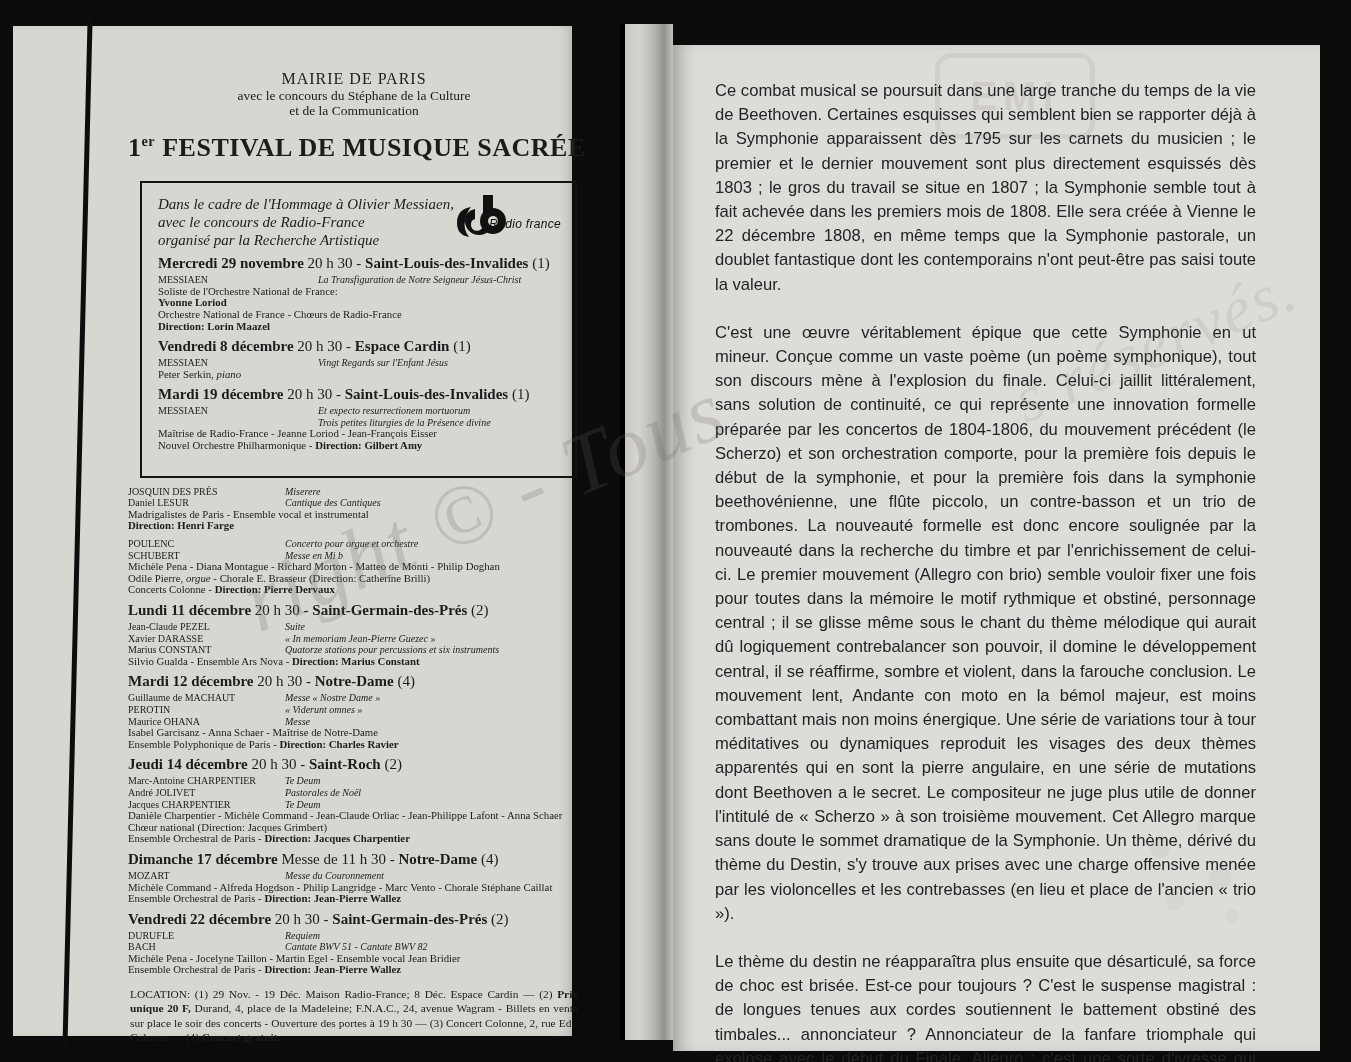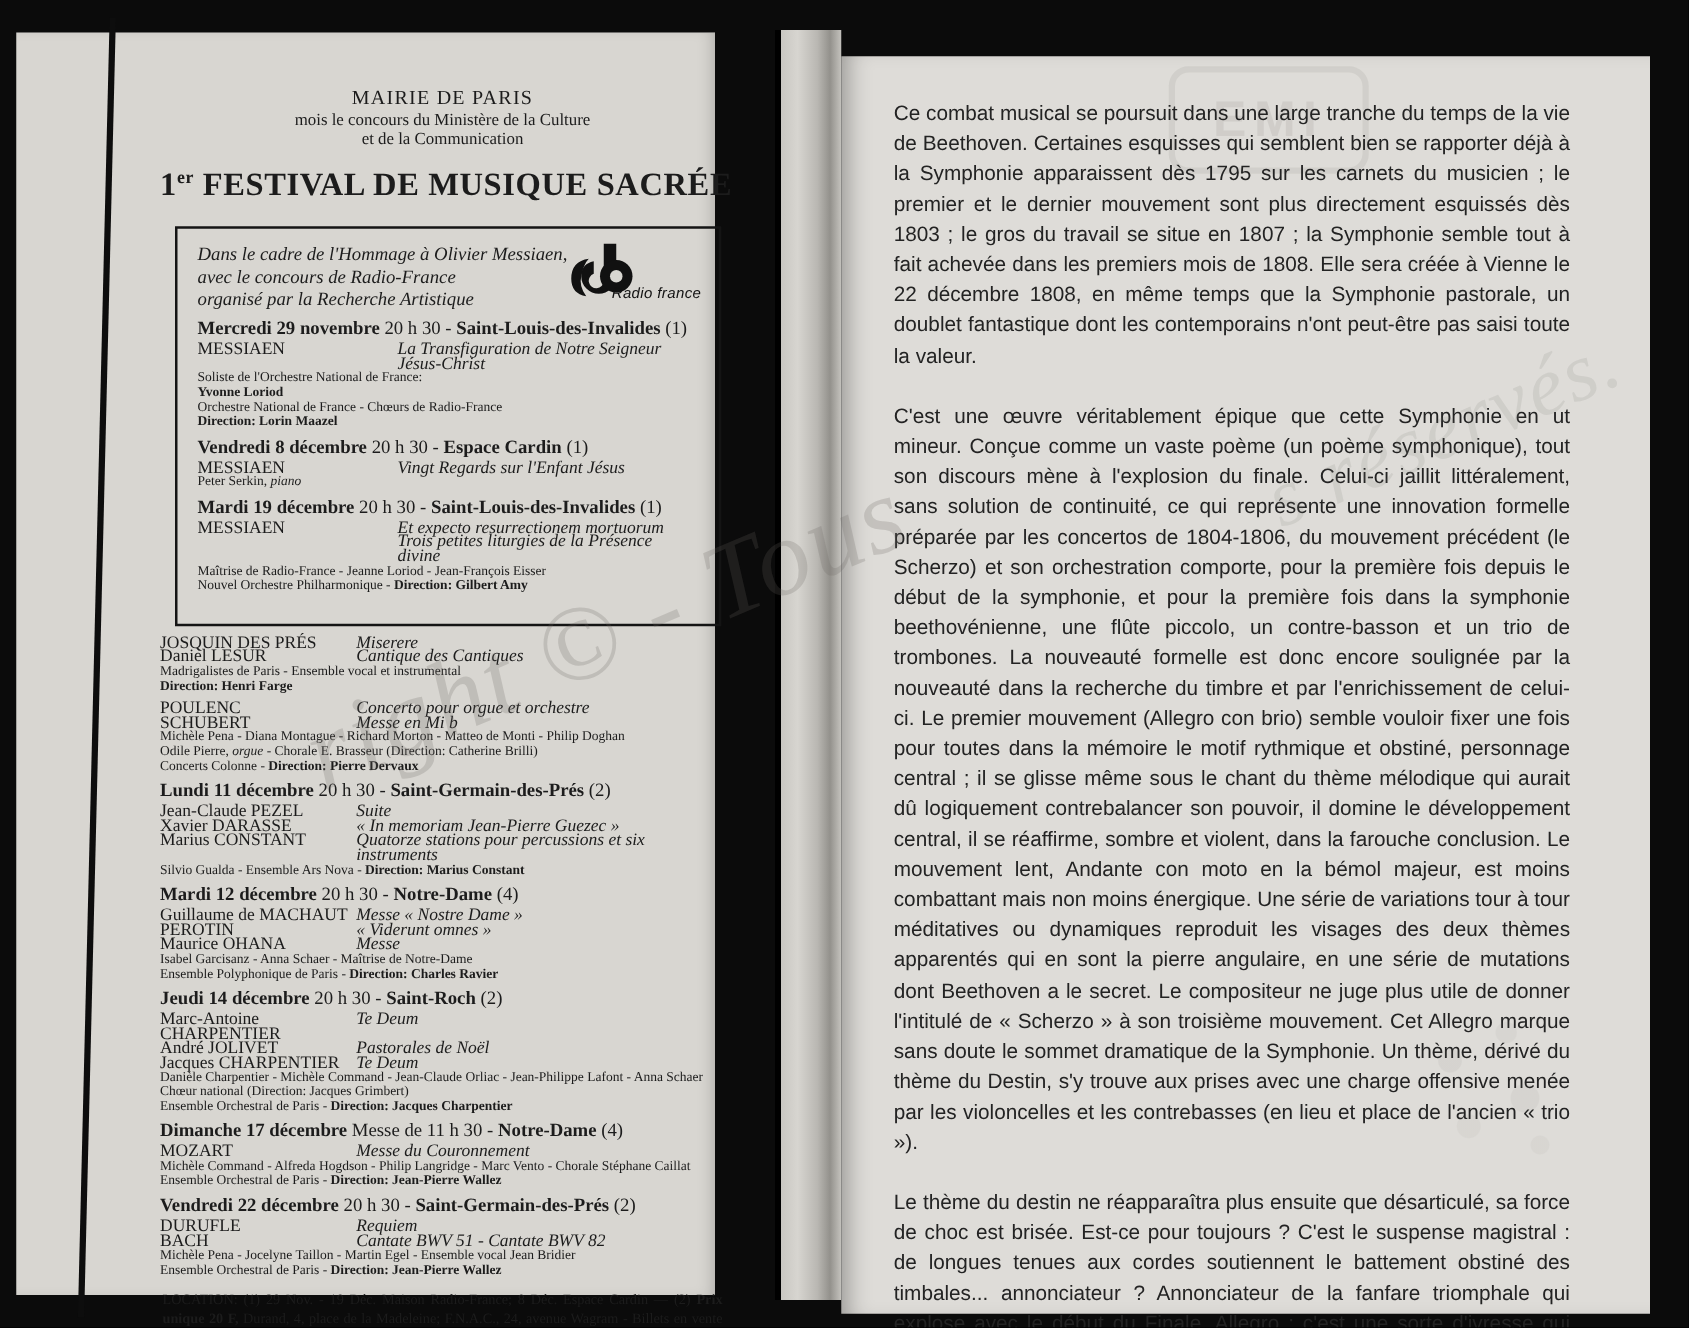--- a/index.html
+++ b/index.html
@@ -18,27 +18,27 @@
   .pub-header .l1{font-size:16px;letter-spacing:1px;}
   .pub-header .l2,.pub-header .l3{font-size:13.5px;}
   .festival-title{text-align:center;font-weight:bold;font-size:26px;letter-spacing:.5px;margin-top:15px;white-space:nowrap;}
   .festival-title sup{font-size:.55em;vertical-align:super;}
   
   .tribute-box{position:relative;margin:18px 0 0 12px;width:401px;border:2px solid #141414;
                padding:12px 16px 24px 16px;}
   .box-intro{font-style:italic;font-size:15px;line-height:18px;margin-bottom:6px;}
   .rf-logo{position:absolute;right:14px;top:10px;width:108px;height:50px;}
   .rf-logo svg{display:block;}
-  .rf-logo .rf-text{position:absolute;right:0;bottom:2px;font-family:"Liberation Sans",sans-serif;
+  .rf-logo .rf-text{position:absolute;right:0;bottom:12px;font-family:"Liberation Sans",sans-serif;
                     font-size:12px;color:#111;font-style:italic;letter-spacing:.3px;}
   
   .event{margin-top:6px;}
   .event-heading{font-size:15px;line-height:16px;margin-bottom:3px;font-weight:normal;}
   .event-heading .b{font-weight:bold;}
-  .work-row{display:flex;font-size:14px;line-height:11.6px;}
+  .work-row{display:flex;font-size:10px;line-height:11.6px;}
   .composer{flex:0 0 157px;}
   .tribute-box .composer{flex:0 0 160px;}
   .work-titles{flex:1;font-style:italic;}
   .perf-line{font-size:10.8px;line-height:11.6px;}
   .b{font-weight:bold;text-align:center;} .i{font-style:italic;}
   .main-events{margin-top:8px;}
   
   .location{margin:11px 0 0 2px;width:448px;font-size:11.4px;line-height:14.4px;text-align:justify;}
   
   .gutter{position:absolute;left:620px;top:24px;width:53px;height:1016px;
@@ -70,21 +70,21 @@
 <body>
 
 <div class="scan">
 
   <div class="page-left">
     <div class="edge-line"></div>
     <div class="page-content">
 
       <div class="pub-header">
         <div class="l1">MAIRIE DE PARIS</div>
-        <div class="l2">mois le concours du Ministère de la Culture</div>
+        <div class="l2">avec le concours du Stéphane de la Culture</div>
         <div class="l3">et de la Communication</div>
       </div>
 
       <div class="festival-title"><span>1</span><sup>er</sup><span> FESTIVAL DE MUSIQUE SACRÉE</span></div>
 
       <div class="tribute-box">
         <div class="box-intro">
           <div>Dans le cadre de l'Hommage à Olivier Messiaen,</div>
           <div>avec le concours de Radio-France</div>
           <div>organisé par la Recherche Artistique</div>

